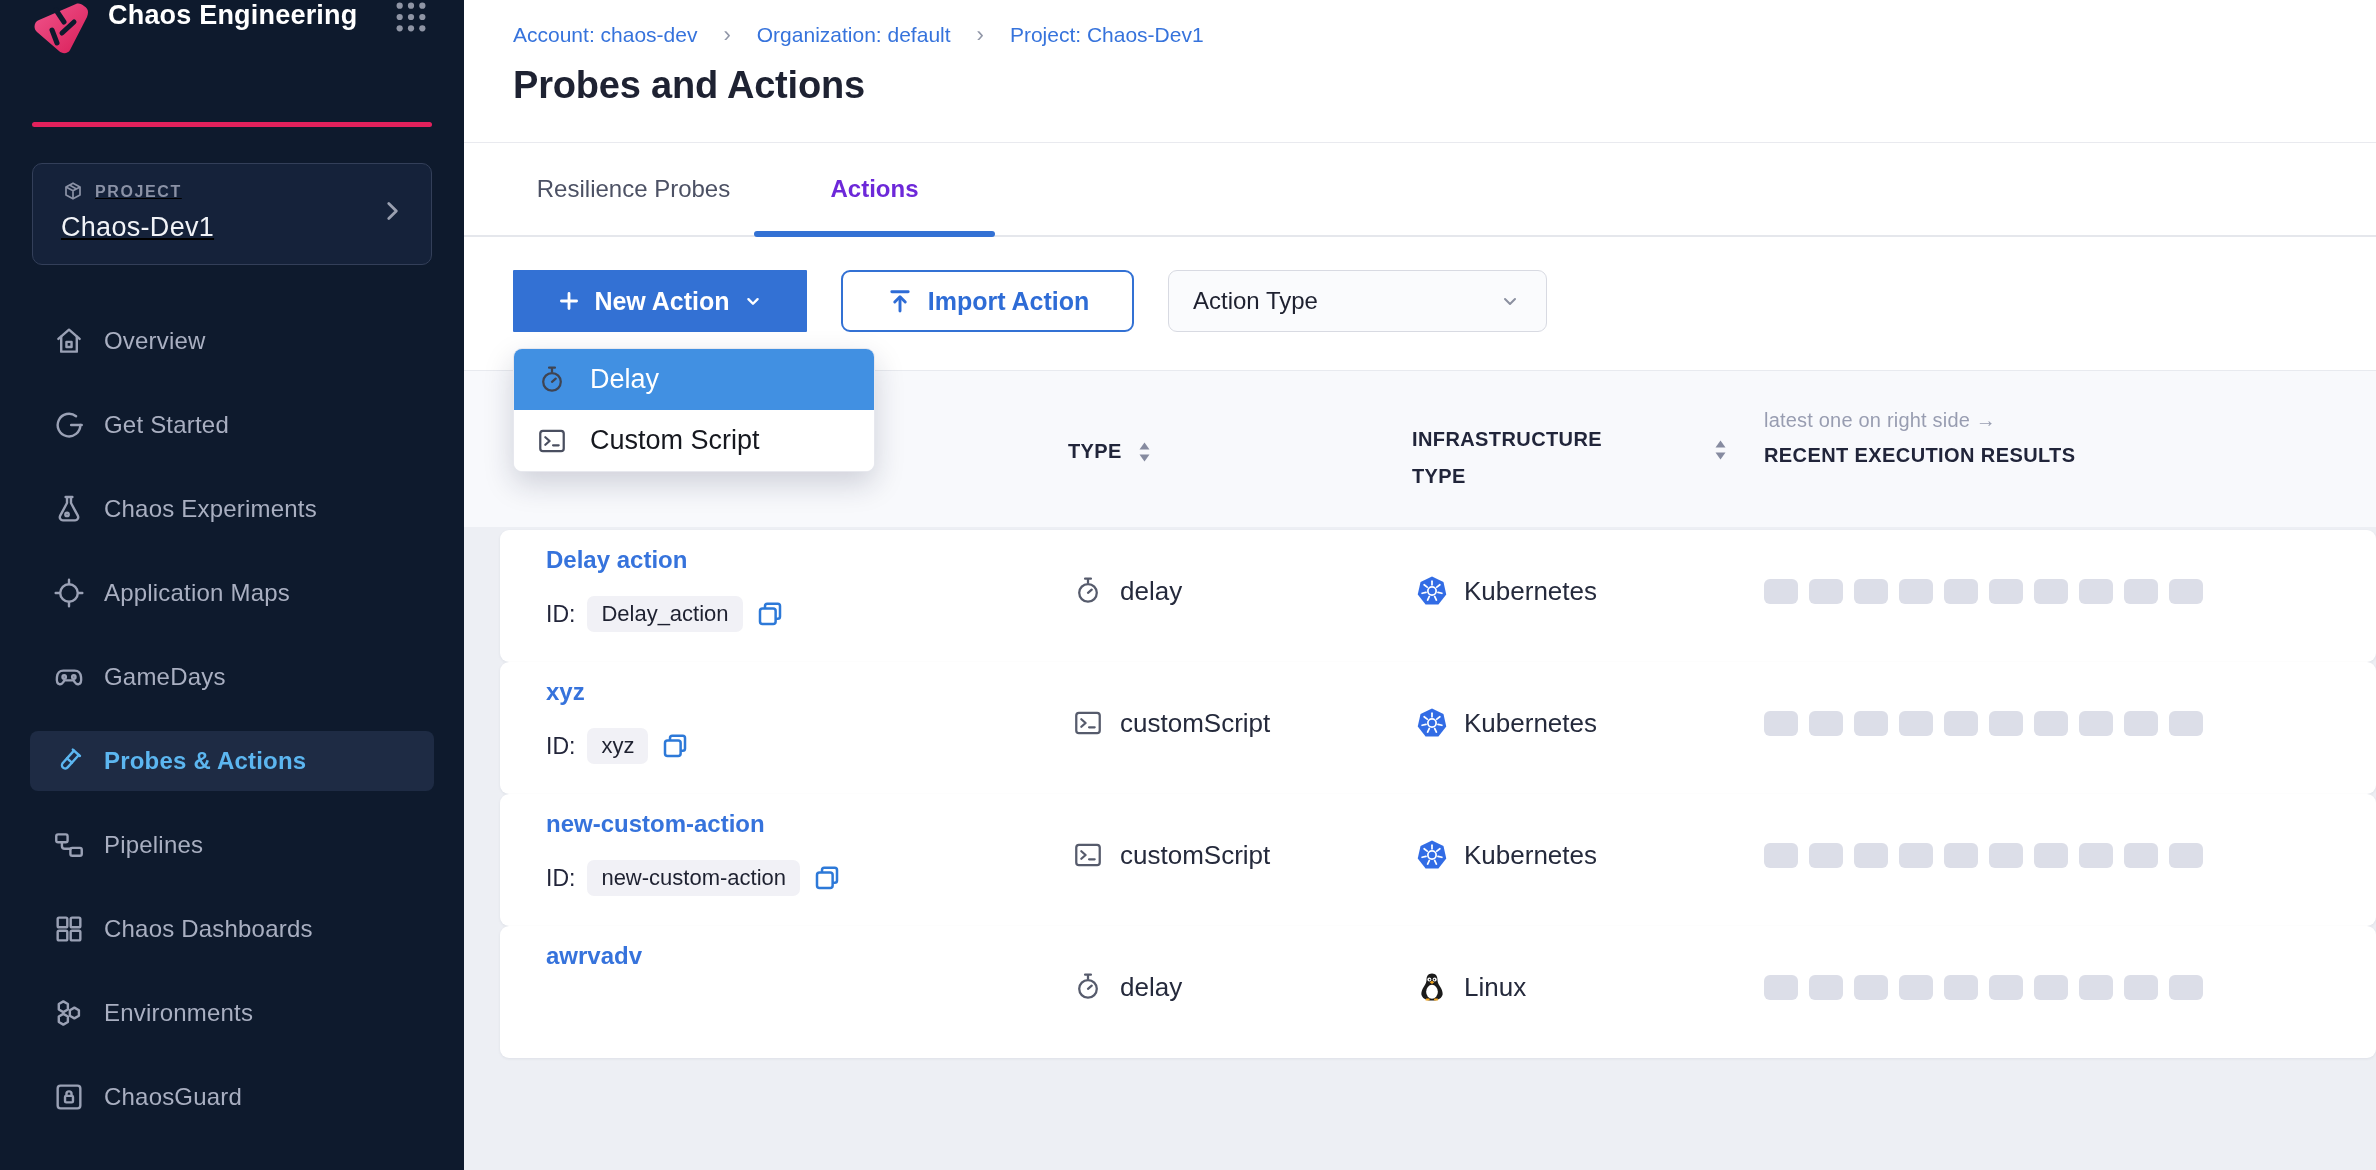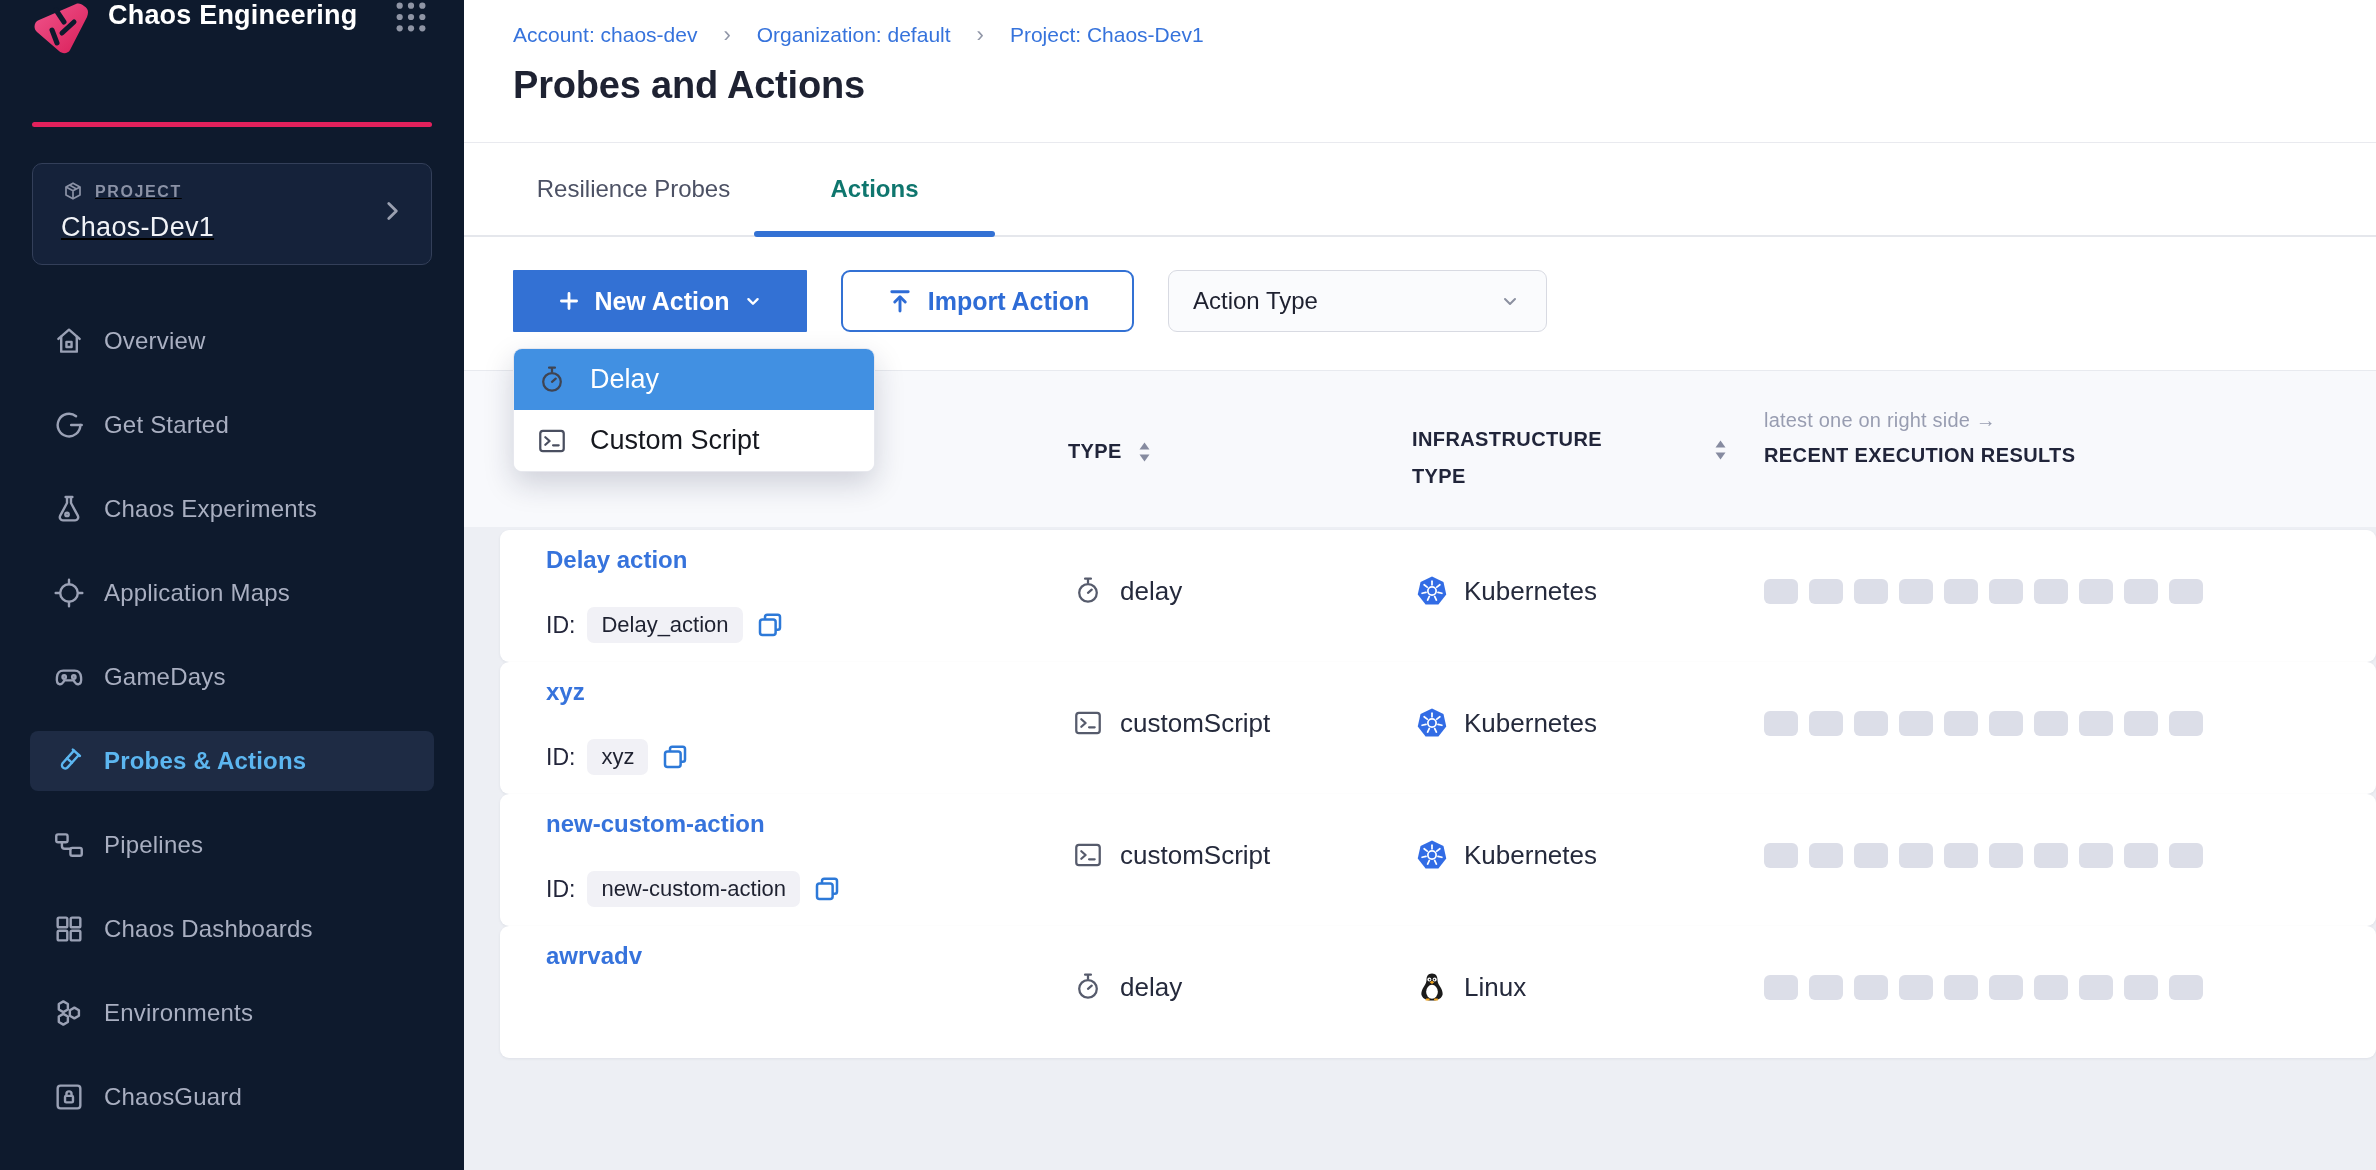--- a/index.html
+++ b/index.html
@@ -32,21 +32,21 @@
   
   .main { position:relative; flex:1; height:1170px; background:#fff; }
   .page-header { height:143px; padding:22px 0 0 49px; border-bottom:1px solid #e9eaef; }
   .breadcrumb { display:flex; align-items:center; gap:26px; font-size:21px;text-align:center; }
   .breadcrumb a { color:#3673dc; text-decoration:none; cursor:pointer; }
   .crumb-sep { color:#9197a8; font-size:22px; }
   .page-title { margin-top:16px; font-size:38px; font-weight:700; color:#1e2232; letter-spacing:-.2px; }
 
   .tabbar { height:94px; display:flex; align-items:stretch; padding-left:49px; border-bottom:2px solid #e5e7ec; }
   .tab { width:241px; display:flex; align-items:center; justify-content:center; font-size:24px; color:#4c5164; position:relative; cursor:pointer; }
-  .tab.active { color:#0f766e; font-weight:700; }
+  .tab.active { color:#6d28d9; font-weight:700; }
   .tab.active .tab-underline { position:absolute; left:0; right:0; bottom:-2px; height:6px; background:#3371d4; border-radius:4px; }
 
   .toolbar { position:relative; height:133px; background:#fff; }
   .btn-new-action { position:absolute; left:49px; top:33px; width:294px; height:62px; background:#3371d4; border:none; border-radius:1px; color:#fff; font-size:25px; font-weight:700; display:flex; align-items:center; justify-content:center; gap:12px; cursor:pointer; font-family:inherit; }
   .btn-new-action svg { width:26px; height:26px; }
   .btn-import { position:absolute; left:377px; top:33px; width:293px; height:62px; background:#fff; border:2px solid #3371d4; border-radius:9px; color:#2e6cd6; font-size:25px; font-weight:700; display:flex; align-items:center; justify-content:center; gap:14px; cursor:pointer; font-family:inherit; }
   .btn-import svg { width:28px; height:28px; }
   .select-action-type { position:absolute; left:704px; top:33px; width:379px; height:62px; background:#fafbfd; border:1px solid #d8dae2; border-radius:9px; display:flex; align-items:center; padding:0 24px; font-size:24px; color:#1e2130; cursor:pointer; }
   .select-action-type .sel-label { flex:1; }
   .select-action-type svg { width:24px; height:24px; }
@@ -63,21 +63,21 @@
   .th-type { left:604px; top:69px; display:flex; gap:14px; align-items:center; }
   .th-infra { left:948px; top:50px; width:210px; line-height:37px; }
   .sort-icon { width:17px; height:22px; cursor:pointer; }
   .th-infra-sort { position:absolute; left:1248px; top:68px; }
   .th-results-note { position:absolute; left:1300px; top:38px; font-size:20px; color:#989db1; font-weight:400; letter-spacing:.2px; }
   .th-results { position:absolute; left:1300px; top:73px; }
 
   .rows { position:relative; height:643px; background:#edeff4; padding:3px 0 0 36px; overflow:hidden; }
   .row-card { position:relative; width:1876px; height:132px; background:#fff; border-radius:9px; box-shadow:0 1px 3px rgba(30,40,70,.07); }
   .row-name { position:absolute; left:46px; top:16px; font-size:24px; font-weight:700; color:#3673dc; text-decoration:none; cursor:pointer; }
-  .row-id { position:absolute; left:46px; top:77px; display:flex; align-items:center; gap:12px; }
+  .row-id { position:absolute; left:46px; top:66px; display:flex; align-items:center; gap:12px; }
   .id-label { font-size:23px; color:#22253a; }
   .id-chip { background:#f1f1f6; border-radius:7px; padding:5px 14px; font-size:22px; color:#1e2130; }
   .copy-btn { background:none; border:none; width:30px; height:30px; cursor:pointer; padding:0; }
   .copy-btn svg { width:30px; height:30px; }
   .cell { position:absolute; top:0; height:122px; display:flex; align-items:center; gap:16px; font-size:26px; color:#252a3c; }
   .cell-type { left:572px; }
   .cell-infra { left:916px; }
   .cell .cell-icon { width:32px; height:32px; color:#565b6c; }
   .cell .cell-icon svg { width:32px; height:32px; }
   .cell-results { position:absolute; left:1264px; top:0; height:122px; display:flex; align-items:center; gap:11px; }

